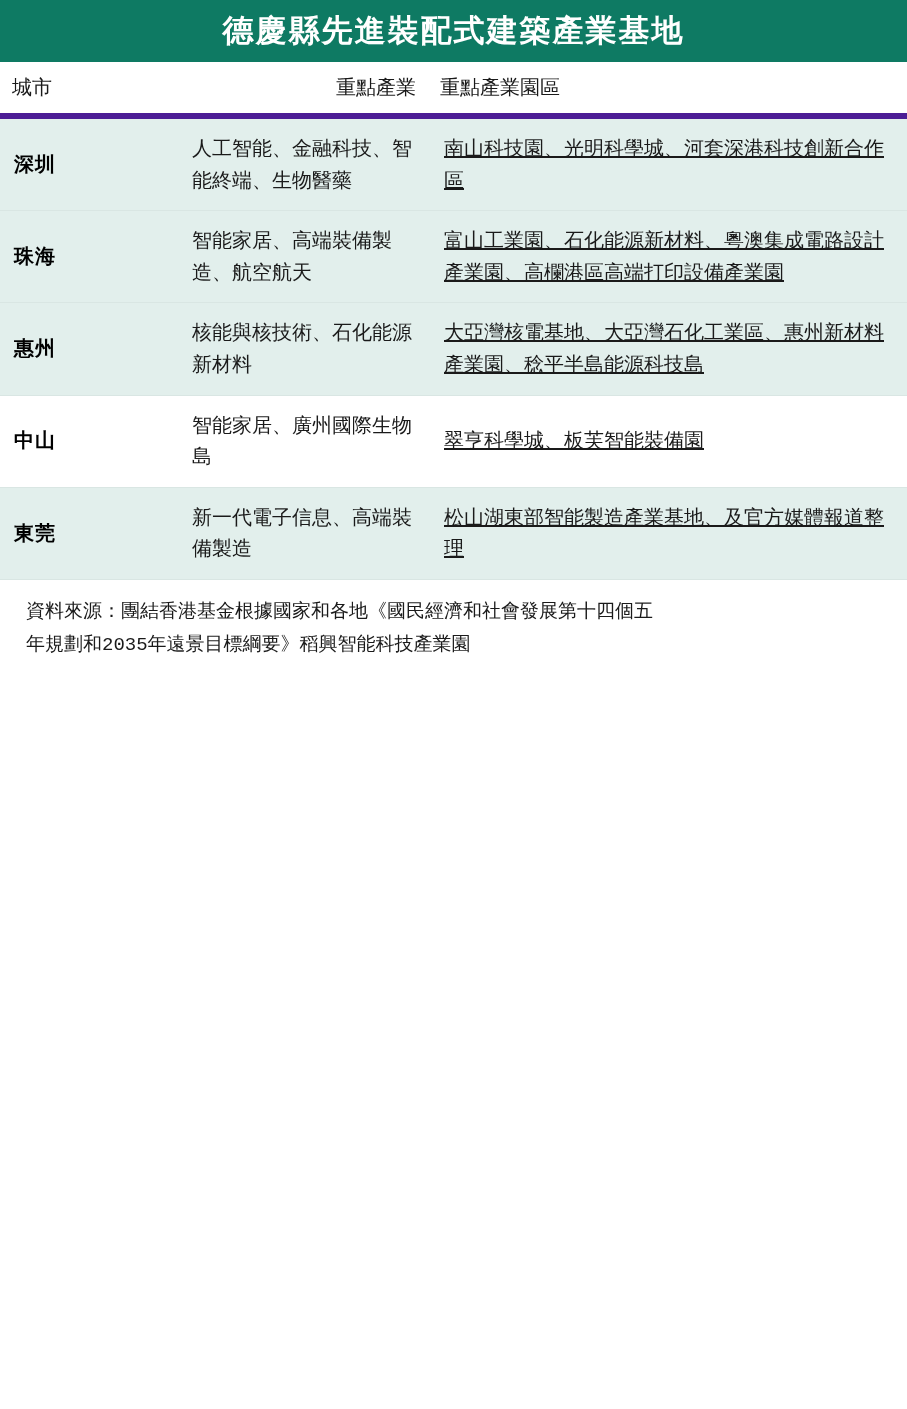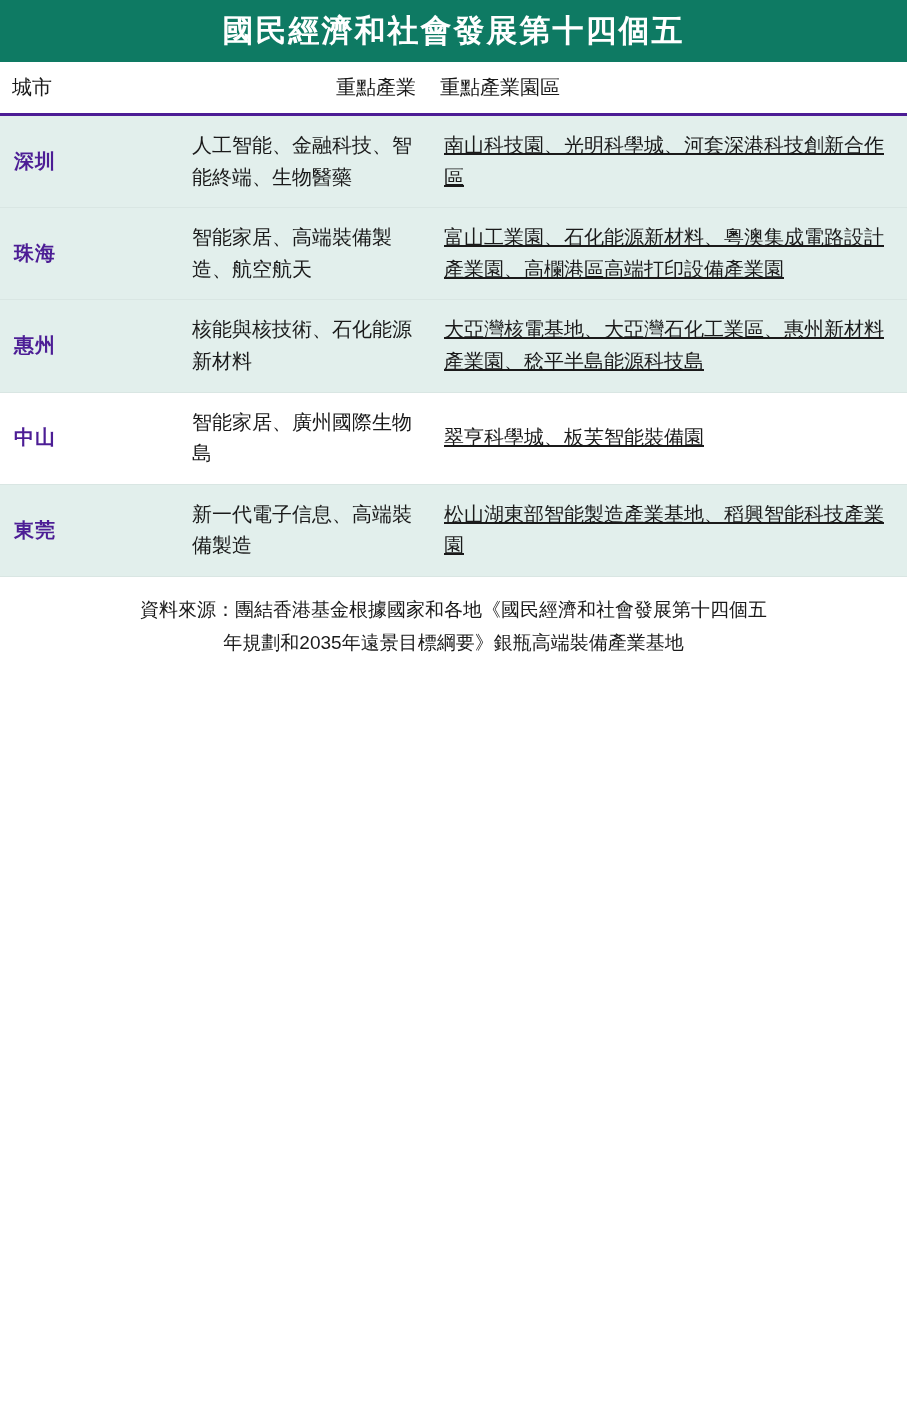--- a/index.html
+++ b/index.html
@@ -43,71 +43,70 @@
   table.main col.c-ind  { width: 252px; }
   table.main col.c-park { width: 477px; }
 
   table.main th {
     text-align: left;
     font-weight: normal;
     font-size: 20px;
     color: #1a1a1a;
     padding: 12px 14px 12px 14px;
     background: #ffffff;
-    border-bottom: 3px solid #4c1d95;
+    border-bottom: 6px solid #4c1d95;
     font-family: "DejaVu Sans", "Liberation Sans", sans-serif;
   }
   table.main th.c1 { padding-left: 12px; }
   table.main th.c2 { padding-left: 14px; text-align: right; }
   table.main th.c3 { padding-left: 10px; }
 
   table.main td {
     vertical-align: middle;
     font-size: 20px;
     line-height: 1.58;
     padding: 14px 14px;
     border-bottom: 1px solid #d9e6e3;
     font-family: "DejaVu Sans", "Liberation Sans", sans-serif;
   }
   table.main tr.shade td { background: #e2efec; }
   table.main tr.plain td { background: #ffffff; }
 
   td.city {
-    color: #4c1d95;
+    color: #000000;
     font-weight: bold;
     font-size: 23px;
     padding-left: 14px;
     letter-spacing: 1px;
   }
   td.ind {
     padding-left: 14px;
     padding-right: 18px;
   }
   td.park {
     padding-left: 10px;
     padding-right: 16px;
     text-decoration: underline;
   }
   .source {
     padding: 16px 26px 0 26px;
-    text-align: center;
     font-size: 19px;
     line-height: 1.75;
     color: #1a1a1a;
-    font-family: Liberation Sans, sans-serif;
+    font-family: Liberation Mono, monospace;
   }
   .source .line { display: block; }
 </style>
 </head>
 <body>
 
 <div class="sheet">
 
   <div class="title-bar">
-    <div class="title">國民經濟和社會發展第十四個五</div>
+    <div class="title">德慶縣先進裝配式建築產業基地</div>
   </div>
 
   <table class="main">
     <colgroup>
       <col class="c-city">
         <col class="c-ind">
         <col class="c-park">
     </colgroup>
     <thead>
       <tr>
@@ -133,23 +132,23 @@
         <td class="park">大亞灣核電基地、大亞灣石化工業區、惠州新材料產業園、稔平半島能源科技島</td>
       </tr>
       <tr class="plain">
         <td class="city">中山</td>
         <td class="ind">智能家居、廣州國際生物島</td>
         <td class="park">翠亨科學城、板芙智能裝備園</td>
       </tr>
       <tr class="shade">
         <td class="city">東莞</td>
         <td class="ind">新一代電子信息、高端裝備製造</td>
-        <td class="park">松山湖東部智能製造產業基地、稻興智能科技產業園</td>
+        <td class="park">松山湖東部智能製造產業基地、及官方媒體報道整理</td>
       </tr>
     </tbody>
   </table>
 
   <div class="source">
     <span class="line">資料來源：團結香港基金根據國家和各地《國民經濟和社會發展第十四個五</span>
-    <span class="line">年規劃和2035年遠景目標綱要》銀瓶高端裝備產業基地</span>
+    <span class="line">年規劃和2035年遠景目標綱要》稻興智能科技產業園</span>
   </div>
 
 </div>
 
 </body></html>

